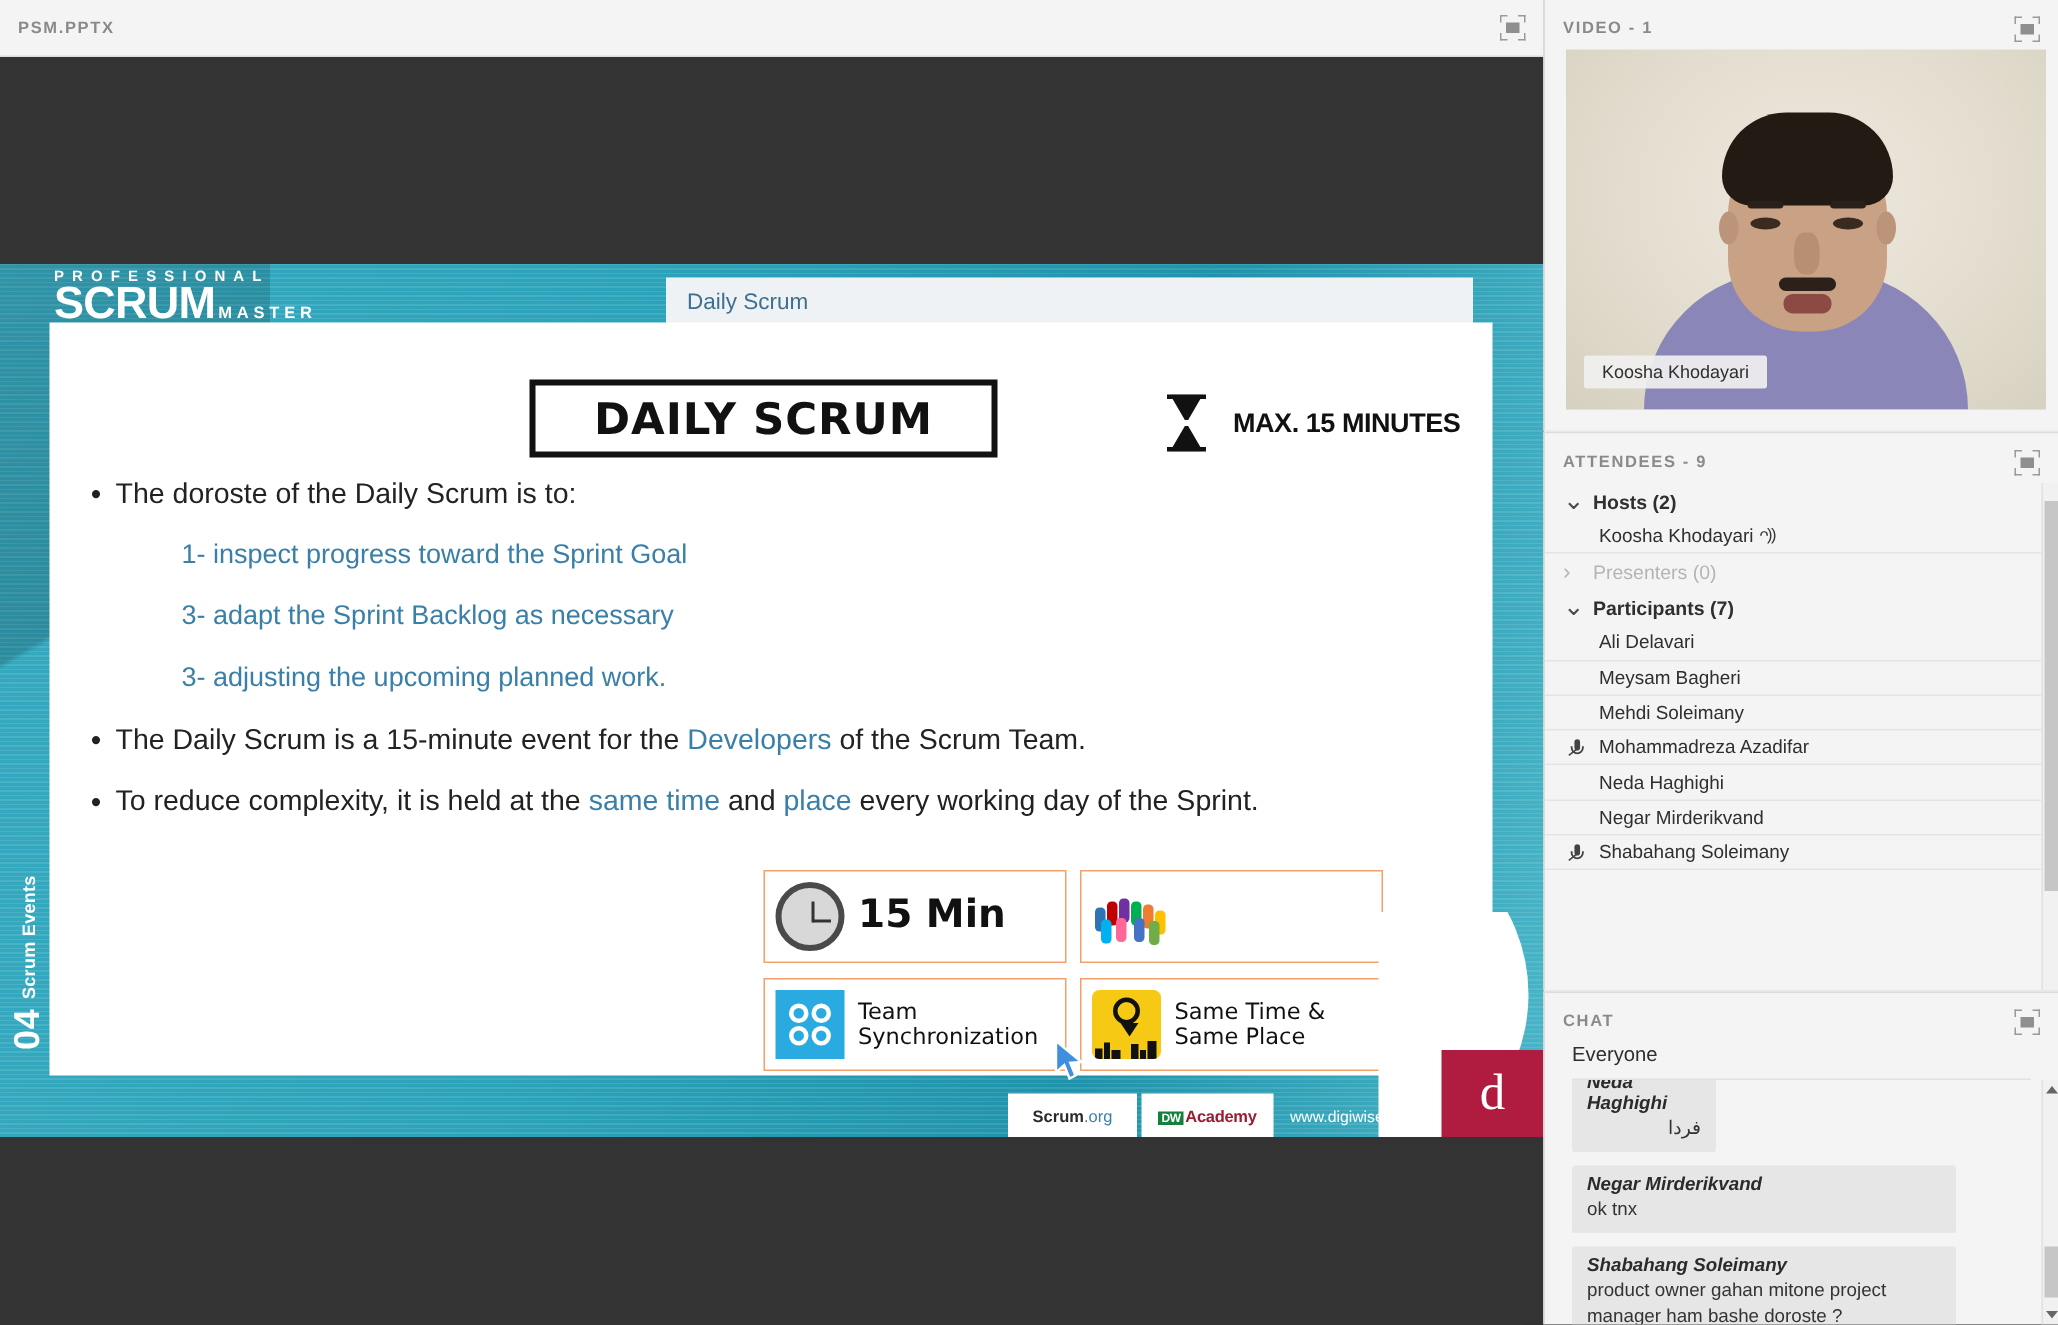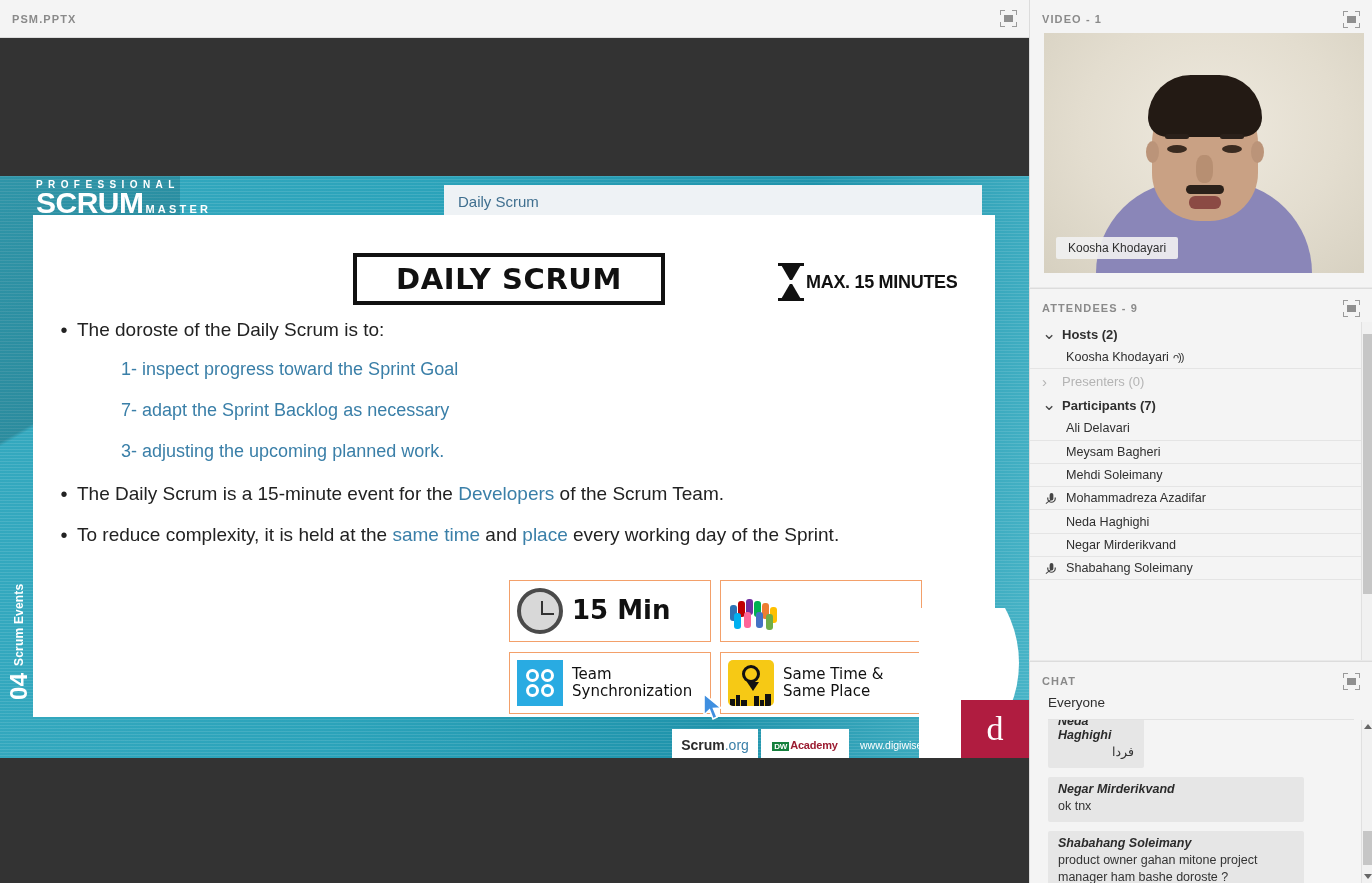--- a/index.html
+++ b/index.html
@@ -56,21 +56,21 @@
     background:#ffffff; border-radius:50%; }
   .d-logo { position:absolute; right:0; bottom:0; width:68px; height:58px; background:#b01c40;
     color:#ffffff; font-size:34px; display:flex; align-items:center; justify-content:center;
     font-family:"Liberation Serif", serif; }
 
   
   .daily-title { position:absolute; left:320px; top:38px; width:312px; height:52px;
     border:4px solid #111; display:flex; align-items:center; justify-content:center; }
   .daily-title span{ font-size:29px; font-weight:800; letter-spacing:.6px; color:#111;
     font-family:"DejaVu Sans", sans-serif; }
-  .maxmin { position:absolute; left:745px; top:48px; display:flex; align-items:center; gap:2px; }
+  .maxmin { position:absolute; left:745px; top:48px; display:flex; align-items:center; gap:18px; }
   .hourglass { width:26px; height:38px; position:relative; }
   .hourglass .top,.hourglass .bot{ position:absolute; left:2px; width:22px; height:17px; background:#111; }
   .hourglass .top{ top:0; clip-path:polygon(0 0,100% 0,55% 100%,45% 100%); }
   .hourglass .bot{ bottom:0; clip-path:polygon(45% 0,55% 0,100% 100%,0 100%); }
   .hourglass .cap1,.hourglass .cap2{ position:absolute; left:0; width:26px; height:3px; background:#111; }
   .hourglass .cap1{ top:0; } .hourglass .cap2{ bottom:0; }
   .maxmin span{ font-size:18px; font-weight:800; color:#111; letter-spacing:-.3px; }
 
   .bullets { position:absolute; left:18px; top:103px; width:930px; }
   .b-row { display:flex; align-items:flex-start; margin-bottom:16px; }
@@ -104,21 +104,21 @@
   .pin:after{ content:""; position:absolute; left:2px; top:14px; width:0;height:0;
     border-left:6px solid transparent; border-right:6px solid transparent; border-top:9px solid #111; }
   .skyline{ position:absolute; left:2px; bottom:0; width:42px; height:13px; }
   .skyline i{ position:absolute; bottom:0; background:#111; }
 
   .bottom-logos { position:absolute; left:672px; top:553px; display:flex; align-items:center; gap:3px; }
   .logo-card { background:#fff; height:31px; display:flex; align-items:center; justify-content:center;
     padding:0 6px; }
   .logo-card.a { width:86px; }
   .logo-card.b { width:88px; }
-  .logo-card .l1 { font-size:14px; font-weight:700; color:#2b2b2b; }
+  .logo-card .l1 { font-size:11px; font-weight:700; color:#2b2b2b; }
   .logo-card .l1 .dot{ color:#3a7fa8; font-weight:400; }
   .logo-card .l2 { font-size:11px; font-weight:700; color:#9b1b30; letter-spacing:-.2px; }
   .logo-card .l2 .nav{ background:#15803d; color:#fff; padding:0 2px; margin-right:1px; font-size:8px; }
   .site-url { font-size:10.5px; color:#ffffff; margin-left:8px; }
 
   
   #cursor { position:absolute; left:703px; top:655px; width:22px; height:30px; z-index:60; }
 
   
   #right { position:absolute; left:1029px; top:0; width:343px; height:883px; background:#e9e9e9; }
@@ -234,21 +234,21 @@
             </div>
             <span>MAX. 15 MINUTES</span>
           </div>
 
           <div class="bullets">
             <div class="b-row">
               <div class="b-dot">•</div>
               <div class="b-text">The doroste of the Daily Scrum is to:</div>
             </div>
             <div class="sub">1- inspect progress toward the Sprint Goal</div>
-            <div class="sub">7- adapt the Sprint Backlog as necessary</div>
+            <div class="sub">3- adapt the Sprint Backlog as necessary</div>
             <div class="sub">3- adjusting the upcoming planned work.</div>
 
             <div class="b-row">
               <div class="b-dot">•</div>
               <div class="b-text"><span>The Daily Scrum is a 15-minute event for the </span><span class="hl">Developers</span><span> of the Scrum Team.</span></div>
             </div>
             <div class="b-row">
               <div class="b-dot">•</div>
               <div class="b-text"><span>To reduce complexity, it is held at the  </span><span class="hl">same time</span><span> and </span><span class="hl">place</span><span> every working day of the Sprint.</span></div>
             </div>

